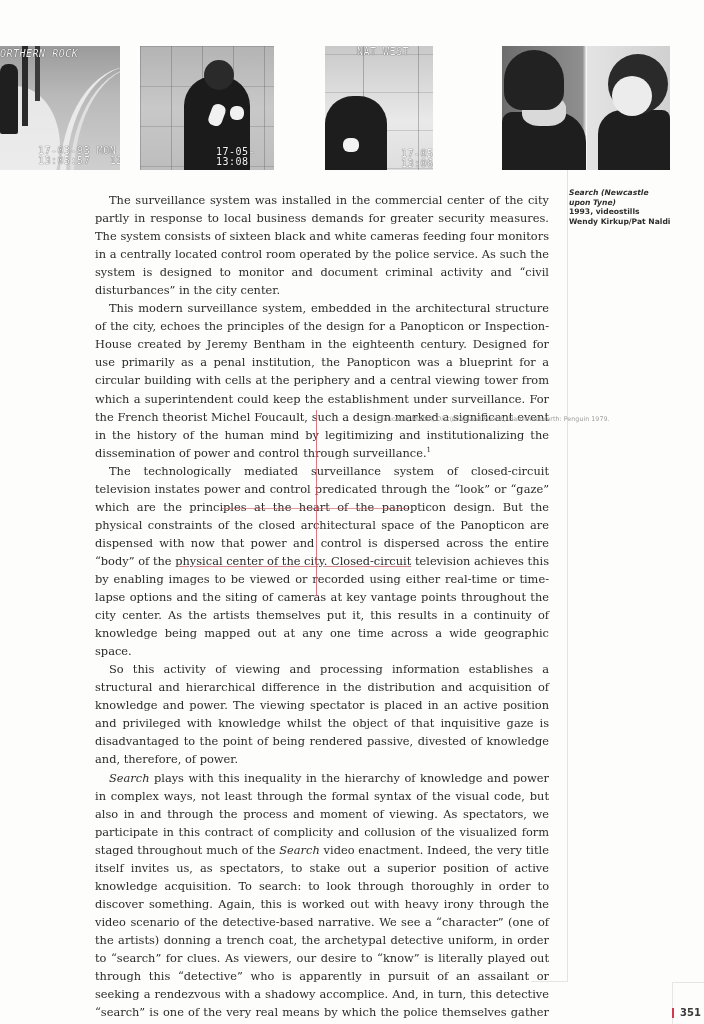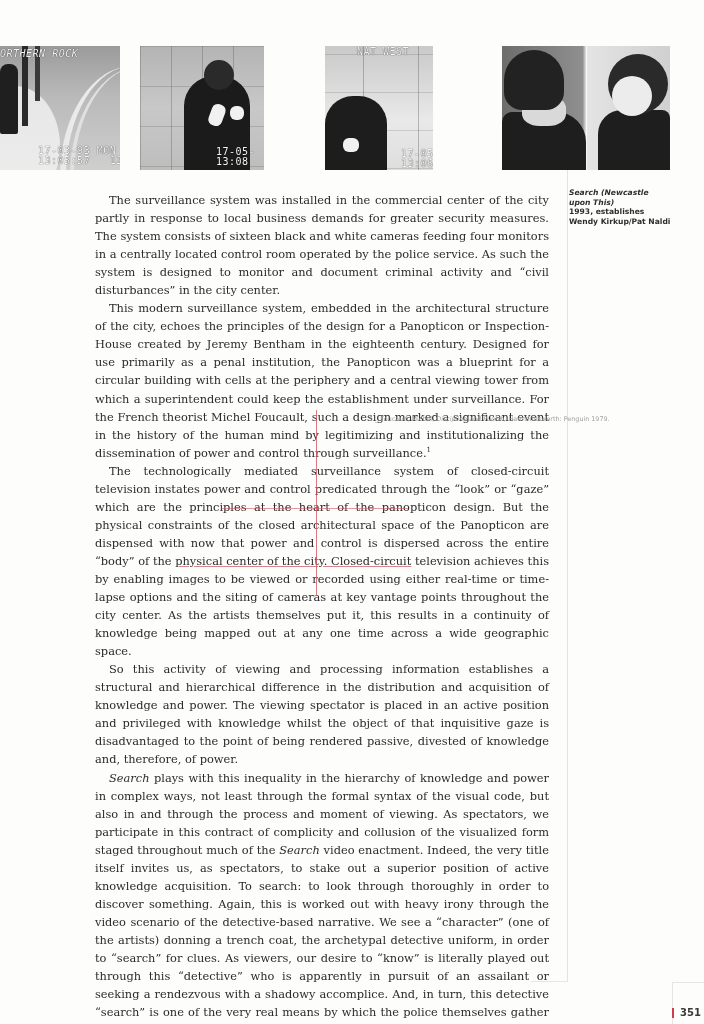--- a/index.html
+++ b/index.html
@@ -25,21 +25,21 @@
       background: linear-gradient(180deg, #9b9b9b 0%, #b9b9b9 40%, #cfcfcf 100%); }
     #s1 .curb1 { left: 60px; top: 20px; width: 140px; height: 220px; border-radius: 50%;
       border-left: 6px solid #eaeaea; border-bottom: 0; }
     #s1 .curb2 { left: 70px; top: 20px; width: 140px; height: 220px; border-radius: 50%;
       border-left: 4px solid #e0e0e0; }
     #s1 .pole { left: 22px; top: 0; width: 6px; height: 80px; background: #2a2a2a; }
     #s1 .pole2 { left: 35px; top: 0; width: 5px; height: 55px; background: #3a3a3a; }
     #s1 .person { left: 0; top: 18px; width: 18px; height: 70px; background: #1f1f1f; border-radius: 8px 8px 2px 2px; }
     #s1 .glow { left: -30px; top: 40px; width: 90px; height: 120px; background: #f2f2f2; border-radius: 50%; opacity: 0.8; }
     
-    #s2 { left: 140px; width: 124px;
+    #s2 { left: 140px; width: 134px;
       background: linear-gradient(180deg, #b4b4b4 0%, #c8c8c8 50%, #bdbdbd 100%); }
     #s2 .grid { left: 0; top: 0; right: 0; bottom: 0;
       background-image: linear-gradient(90deg, rgba(90,90,90,0.35) 1px, transparent 1px),
                         linear-gradient(180deg, rgba(90,90,90,0.25) 1px, transparent 1px);
       background-size: 31px 40px; }
     #s2 .coat { left: 44px; top: 30px; width: 66px; height: 100px; background: #1b1b1b; border-radius: 30px 30px 4px 4px; }
     #s2 .head { left: 64px; top: 14px; width: 30px; height: 30px; background: #2a2a2a; border-radius: 50%; }
     #s2 .hand1 { left: 70px; top: 58px; width: 14px; height: 22px; background: #f1f1f1; border-radius: 6px; transform: rotate(20deg); }
     #s2 .hand2 { left: 90px; top: 60px; width: 14px; height: 14px; background: #f1f1f1; border-radius: 6px; }
     
@@ -147,22 +147,22 @@
   <div class="fig neck1"></div>
   <div class="fig hair1"></div>
   <div class="fig divide"></div>
   <div class="fig body2"></div>
   <div class="fig hair2"></div>
   <div class="fig face2"></div>
 </div>
 
 <div id="caption">
   <span class="title">Search (Newcastle</span>
-  <span class="title">upon This)</span>
-  <span class="line">1993, establishes</span>
+  <span class="title">upon Tyne)</span>
+  <span class="line">1993, videostills</span>
   <span class="line">Wendy Kirkup/Pat Naldi</span>
 </div>
 
 <div id="body-col">
   <p><span>The surveillance system was installed in the commercial center of the city partly in response to local business demands for greater security measures. The system consists of sixteen black and white cameras feeding four monitors in a centrally located control room operated by the police service. As such the system is designed to monitor and document criminal activity and “civil disturbances” in the city center.</span></p>
   <p><span>This modern surveillance system, embedded in the architectural structure of the city, echoes the principles of the design for a Panopticon or Inspection-House created by Jeremy Bentham in the eighteenth century. Designed for use primarily as a penal institution, the Panopticon was a blueprint for a circular building with cells at the periphery and a central viewing tower from which a superintendent could keep the establishment under surveillance. For the French theorist Michel Foucault, such a design marked a significant event in the history of the human mind by legitimizing and institutionalizing the dissemination of power and control through surveillance.</span><span class="fn-mark">1</span></p>
   <p><span>The technologically mediated surveillance system of closed-circuit television instates power and control predicated through the “look” or “gaze” which are the principles at the heart of the panopticon design. But the physical constraints of the closed architectural space of the Panopticon are dispensed with now that power and control is dispersed across the entire “body” of the </span><span class="underlined">physical center of the city. Closed-circuit</span><span> television achieves this by enabling images to be viewed or recorded using either real-time or time-lapse options and the siting of cameras at key vantage points throughout the city center. As the artists themselves put it, this results in a continuity of knowledge being mapped out at any one time across a wide geographic space.</span></p>
   <p><span>So this activity of viewing and processing information establishes a structural and hierarchical difference in the distribution and acquisition of knowledge and power. The viewing spectator is placed in an active position and privileged with knowledge whilst the object of that inquisitive gaze is disadvantaged to the point of being rendered passive, divested of knowledge and, therefore, of power.</span></p>
   <p><em>Search</em><span> plays with this inequality in the hierarchy of knowledge and power in complex ways, not least through the formal syntax of the visual code, but also in and through the process and moment of viewing. As spectators, we participate in this contract of complicity and collusion of the visualized form staged throughout much of the </span><em>Search</em><span> video enactment. Indeed, the very title itself invites us, as spectators, to stake out a superior position of active knowledge acquisition. To search: to look through thoroughly in order to discover something. Again, this is worked out with heavy irony through the video scenario of the detective-based narrative. We see a “character” (one of the artists) donning a trench coat, the archetypal detective uniform, in order to “search” for clues. As viewers, our desire to “know” is literally played out through this “detective” who is apparently in pursuit of an assailant or seeking a rendezvous with a shadowy accomplice. And, in turn, this detective “search” is one of the very real means by which the police themselves gather information.</span></p>
 

